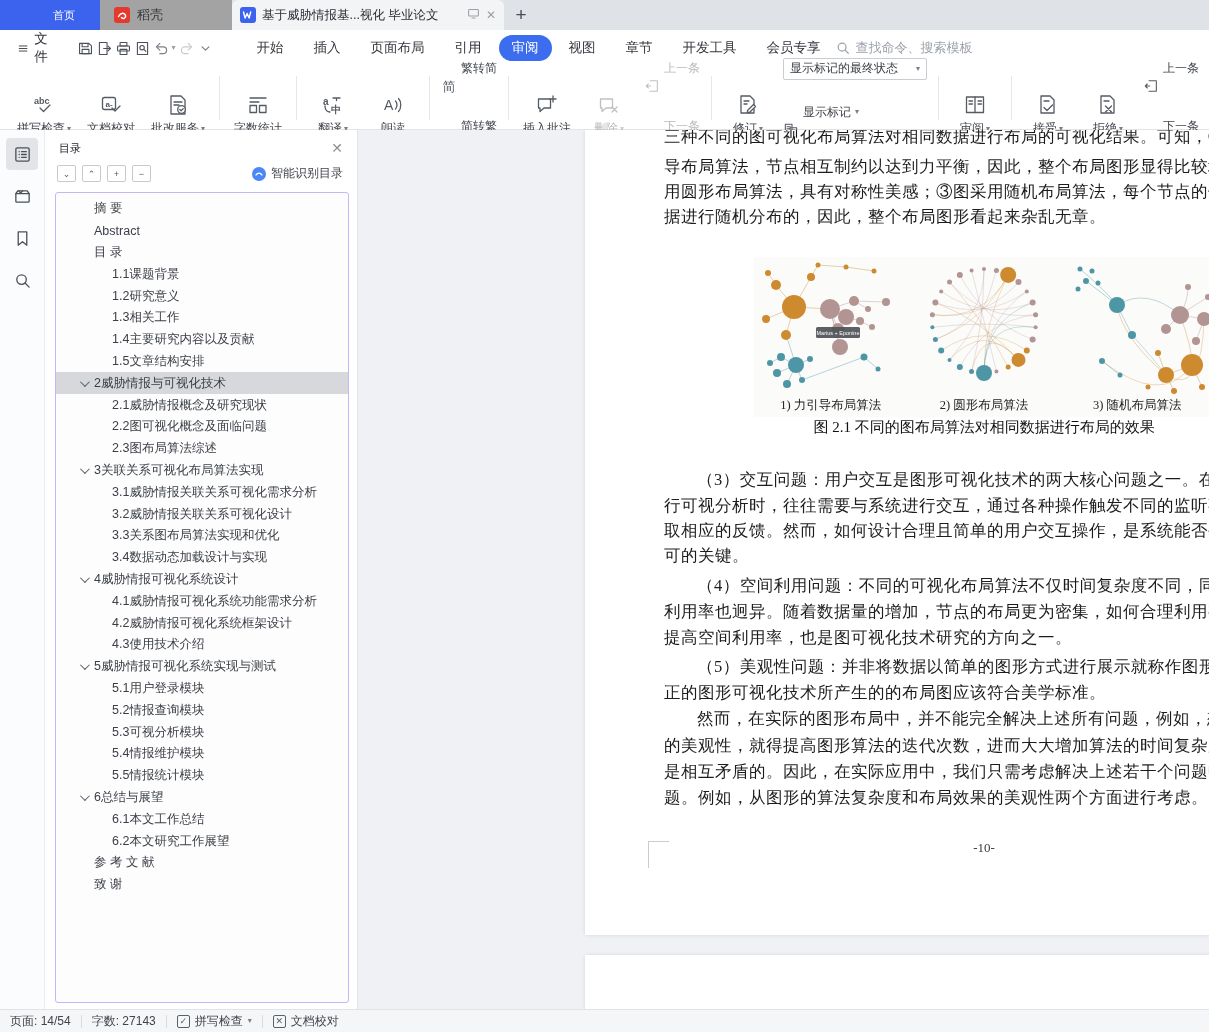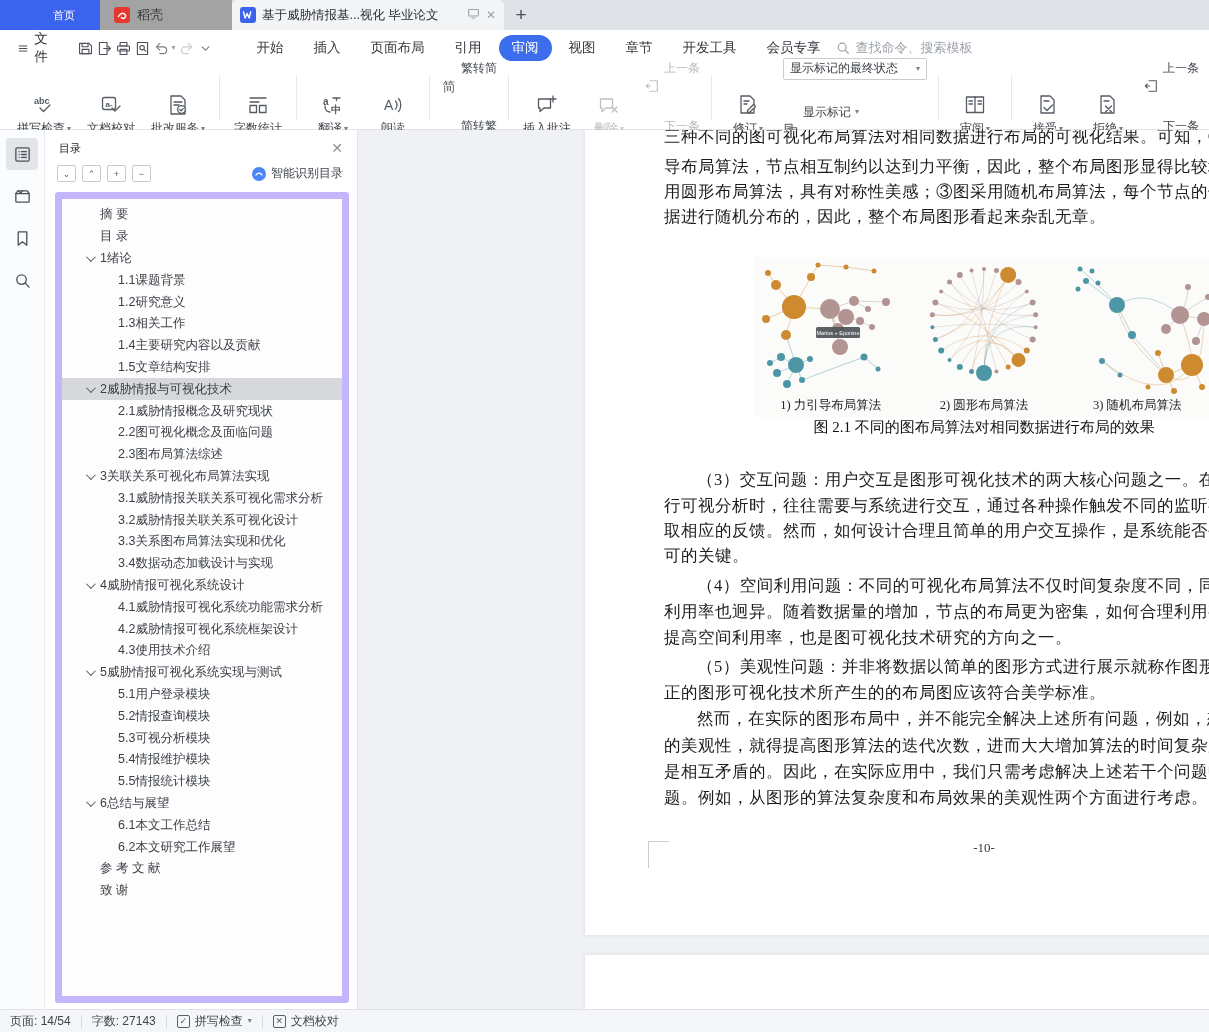--- a/index.html
+++ b/index.html
@@ -69,21 +69,21 @@
   .tochdr{display:flex;align-items:center;padding:10px 14px 2px 14px;}
   .tochdr .t{font-size:11px;color:#23262b;flex:1;}
   .tochdr .x{color:#8b9097;font-size:14px;}
   .tocctl{display:flex;align-items:center;padding:7px 14px 7px 12px;gap:6px;}
   .cbtn{width:17px;height:15px;border:1px solid #c6c9ce;border-radius:2px;display:flex;align-items:center;
         justify-content:center;font-size:9px;color:#555b63;background:#fff;}
   .smart{margin-left:auto;display:flex;align-items:center;gap:5px;font-size:12px;color:#40444a;}
   .smart .dot{width:14px;height:14px;border-radius:50%;background:#4a87f8;display:flex;align-items:center;
               justify-content:center;}
   .smart .dot svg{width:10px;height:10px;}
-  .toclist{position:absolute;left:10px;right:8px;top:62px;bottom:6px;border:7px solid #c4b5fd;border-radius:3px;
+  .toclist{position:absolute;left:10px;right:8px;top:62px;bottom:6px;border:1px solid #c4b5fd;border-radius:3px;
            background:#fdfdfe;overflow:hidden;padding-top:5px;box-sizing:border-box;}
   .tocitem{height:21.8px;display:flex;align-items:center;font-size:12.5px;color:#3c4046;white-space:nowrap;
            position:relative;}
   .tocitem.sel{background:#d6d8db;}
   .tocitem .cv{position:absolute;left:24px;width:8px;height:8px;display:flex;align-items:center;}
   .tocitem .cv i{display:block;width:6px;height:6px;border-right:1.4px solid #596068;border-bottom:1.4px solid #596068;
                  transform:rotate(45deg) translateY(-2px);}
   .tocitem.l1 span.txt{padding-left:38px;}
   .tocitem.l2 span.txt{padding-left:56px;}
 
@@ -524,27 +524,24 @@
               </svg>
             </span>
             <span>智能识别目录</span>
           </span>
         </div>
       <div class="toclist" id="toc-list">
           <div class="tocitem l1">
             <span class="txt">摘 要</span>
           </div>
           <div class="tocitem l1">
+            <span class="txt">Abstract</span>
+          </div>
+          <div class="tocitem l1">
             <span class="txt">目 录</span>
-          </div>
-          <div class="tocitem l1">
-            <span class="cv">
-              <i></i>
-            </span>
-            <span class="txt">1绪论</span>
           </div>
           <div class="tocitem l2">
             <span class="txt">1.1课题背景</span>
           </div>
           <div class="tocitem l2">
             <span class="txt">1.2研究意义</span>
           </div>
           <div class="tocitem l2">
             <span class="txt">1.3相关工作</span>
           </div>

